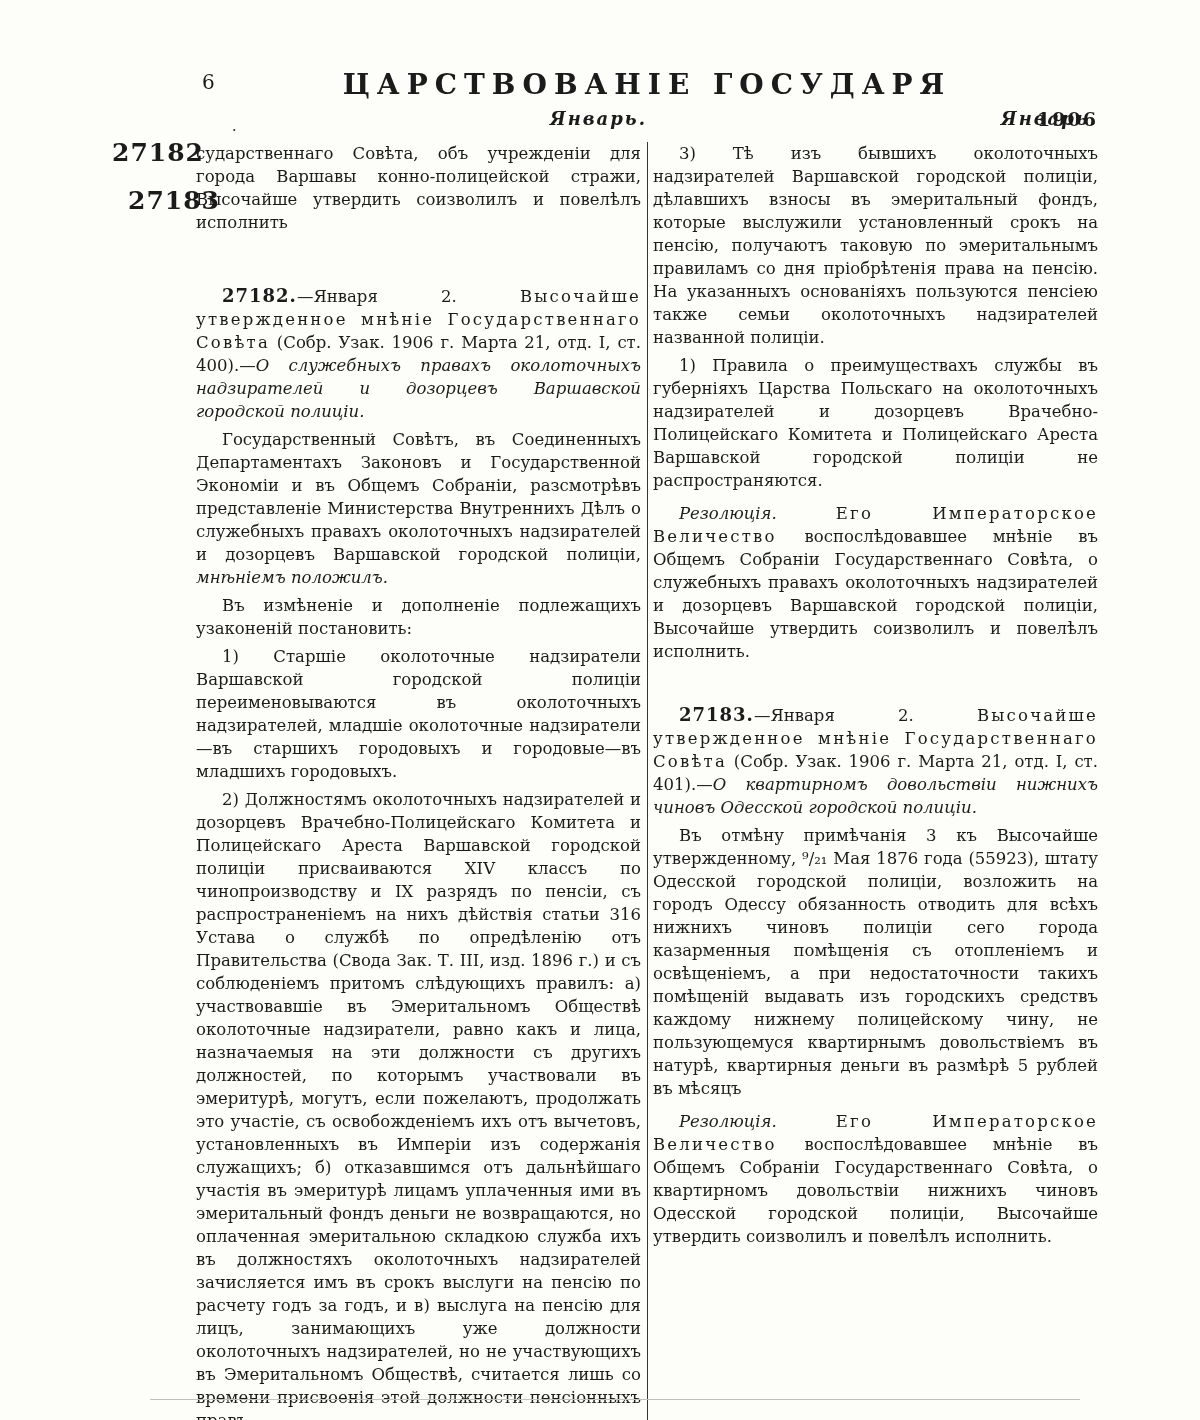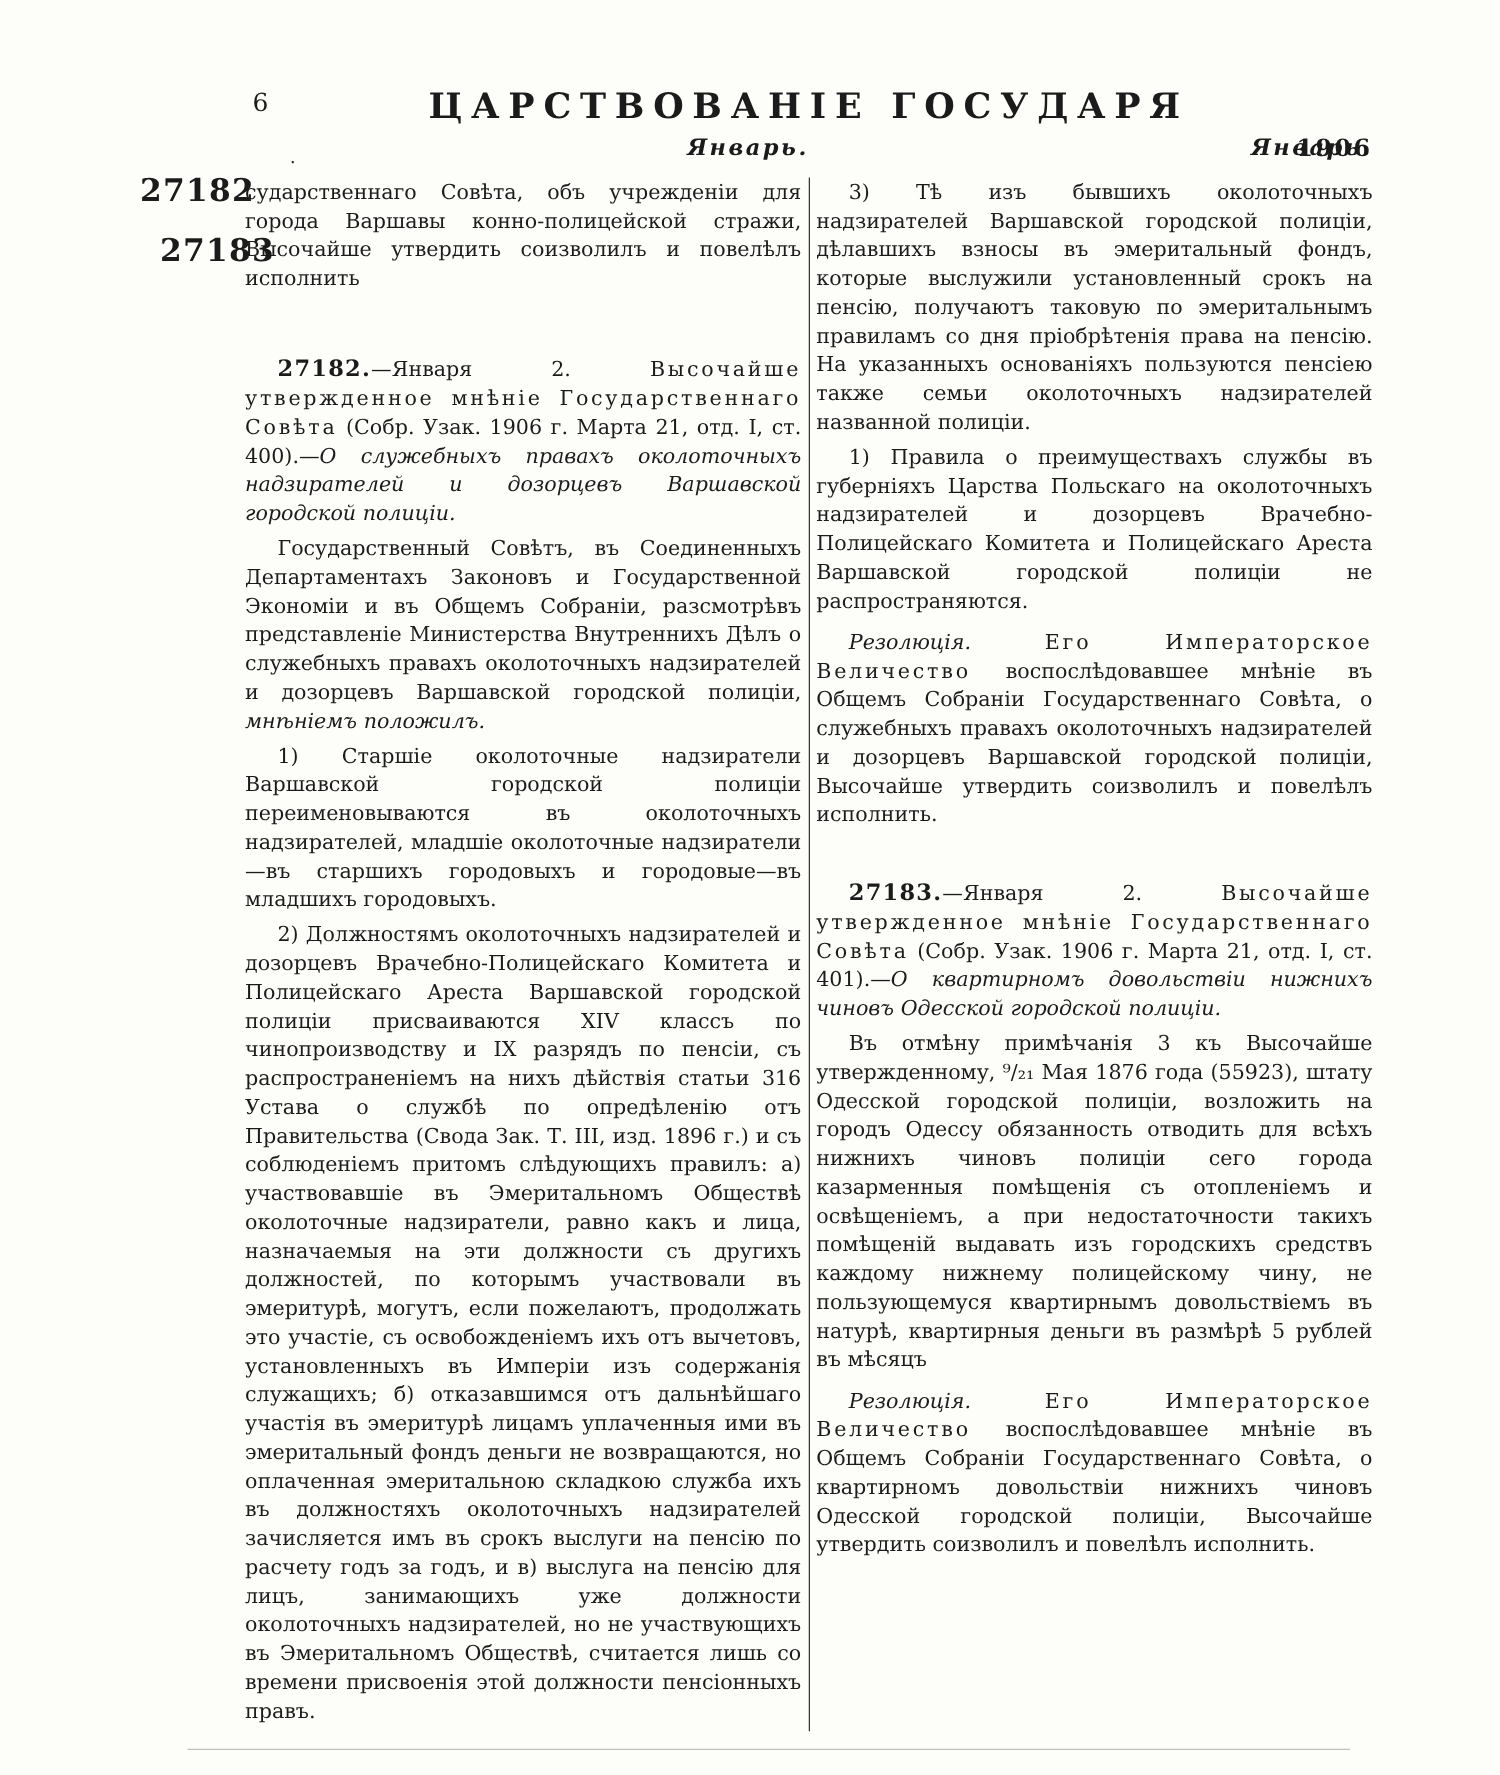--- a/index.html
+++ b/index.html
@@ -66,20 +66,21 @@
 
   <div class="columns">
 
     <div class="col left">
       <p class="noindent">сударственнаго Совѣта, объ учрежденіи для города Варшавы конно-полицейской стражи, Высочайше утвердить соизволилъ и повелѣлъ исполнить</p>
 
       <p class="article-heading"><span class="artnum">27182.</span><span>—Января 2. </span><span class="sperr">Высочайше утвержденное мнѣніе Государственнаго Совѣта</span><span> (Собр. Узак. 1906 г. Марта 21, отд. I, ст. 400).—</span><span class="italic">О служебныхъ правахъ околоточныхъ надзирателей и дозорцевъ Варшавской городской полиціи.</span></p>
 
       <p><span>Государственный Совѣтъ, въ Соединенныхъ Департаментахъ Законовъ и Государственной Экономіи и въ Общемъ Собраніи, разсмотрѣвъ представленіе Министерства Внутреннихъ Дѣлъ о служебныхъ правахъ околоточныхъ надзирателей и дозорцевъ Варшавской городской полиціи, </span><span class="italic">мнѣніемъ положилъ.</span></p>
 
+      <p>Въ измѣненіе и дополненіе подлежащихъ узаконеній постановить:</p>
       <p>1) Старшіе околоточные надзиратели Варшавской городской полиціи переименовываются въ околоточныхъ надзирателей, младшіе околоточные надзиратели—въ старшихъ городовыхъ и городовые—въ младшихъ городовыхъ.</p>
       <p>2) Должностямъ околоточныхъ надзирателей и дозорцевъ Врачебно-Полицейскаго Комитета и Полицейскаго Ареста Варшавской городской полиціи присваиваются XIV классъ по чинопроизводству и IX разрядъ по пенсіи, съ распространеніемъ на нихъ дѣйствія статьи 316 Устава о службѣ по опредѣленію отъ Правительства (Свода Зак. Т. III, изд. 1896 г.) и съ соблюденіемъ притомъ слѣдующихъ правилъ: а) участвовавшіе въ Эмеритальномъ Обществѣ околоточные надзиратели, равно какъ и лица, назначаемыя на эти должности съ другихъ должностей, по которымъ участвовали въ эмеритурѣ, могутъ, если пожелаютъ, продолжать это участіе, съ освобожденіемъ ихъ отъ вычетовъ, установленныхъ въ Имперіи изъ содержанія служащихъ; б) отказавшимся отъ дальнѣйшаго участія въ эмеритурѣ лицамъ уплаченныя ими въ эмеритальный фондъ деньги не возвращаются, но оплаченная эмеритальною складкою служба ихъ въ должностяхъ околоточныхъ надзирателей зачисляется имъ въ срокъ выслуги на пенсію по расчету годъ за годъ, и в) выслуга на пенсію для лицъ, занимающихъ уже должности околоточныхъ надзирателей, но не участвующихъ въ Эмеритальномъ Обществѣ, считается лишь со времени присвоенія этой должности пенсіонныхъ правъ.</p>
     </div>
 
     <div class="divider"></div>
 
     <div class="col right">
       <p>3) Тѣ изъ бывшихъ околоточныхъ надзирателей Варшавской городской полиціи, дѣлавшихъ взносы въ эмеритальный фондъ, которые выслужили установленный срокъ на пенсію, получаютъ таковую по эмеритальнымъ правиламъ со дня пріобрѣтенія права на пенсію. На указанныхъ основаніяхъ пользуются пенсіею также семьи околоточныхъ надзирателей названной полиціи.</p>
       <p>1) Правила о преимуществахъ службы въ губерніяхъ Царства Польскаго на околоточныхъ надзирателей и дозорцевъ Врачебно-Полицейскаго Комитета и Полицейскаго Ареста Варшавской городской полиціи не распространяются.</p>
 

